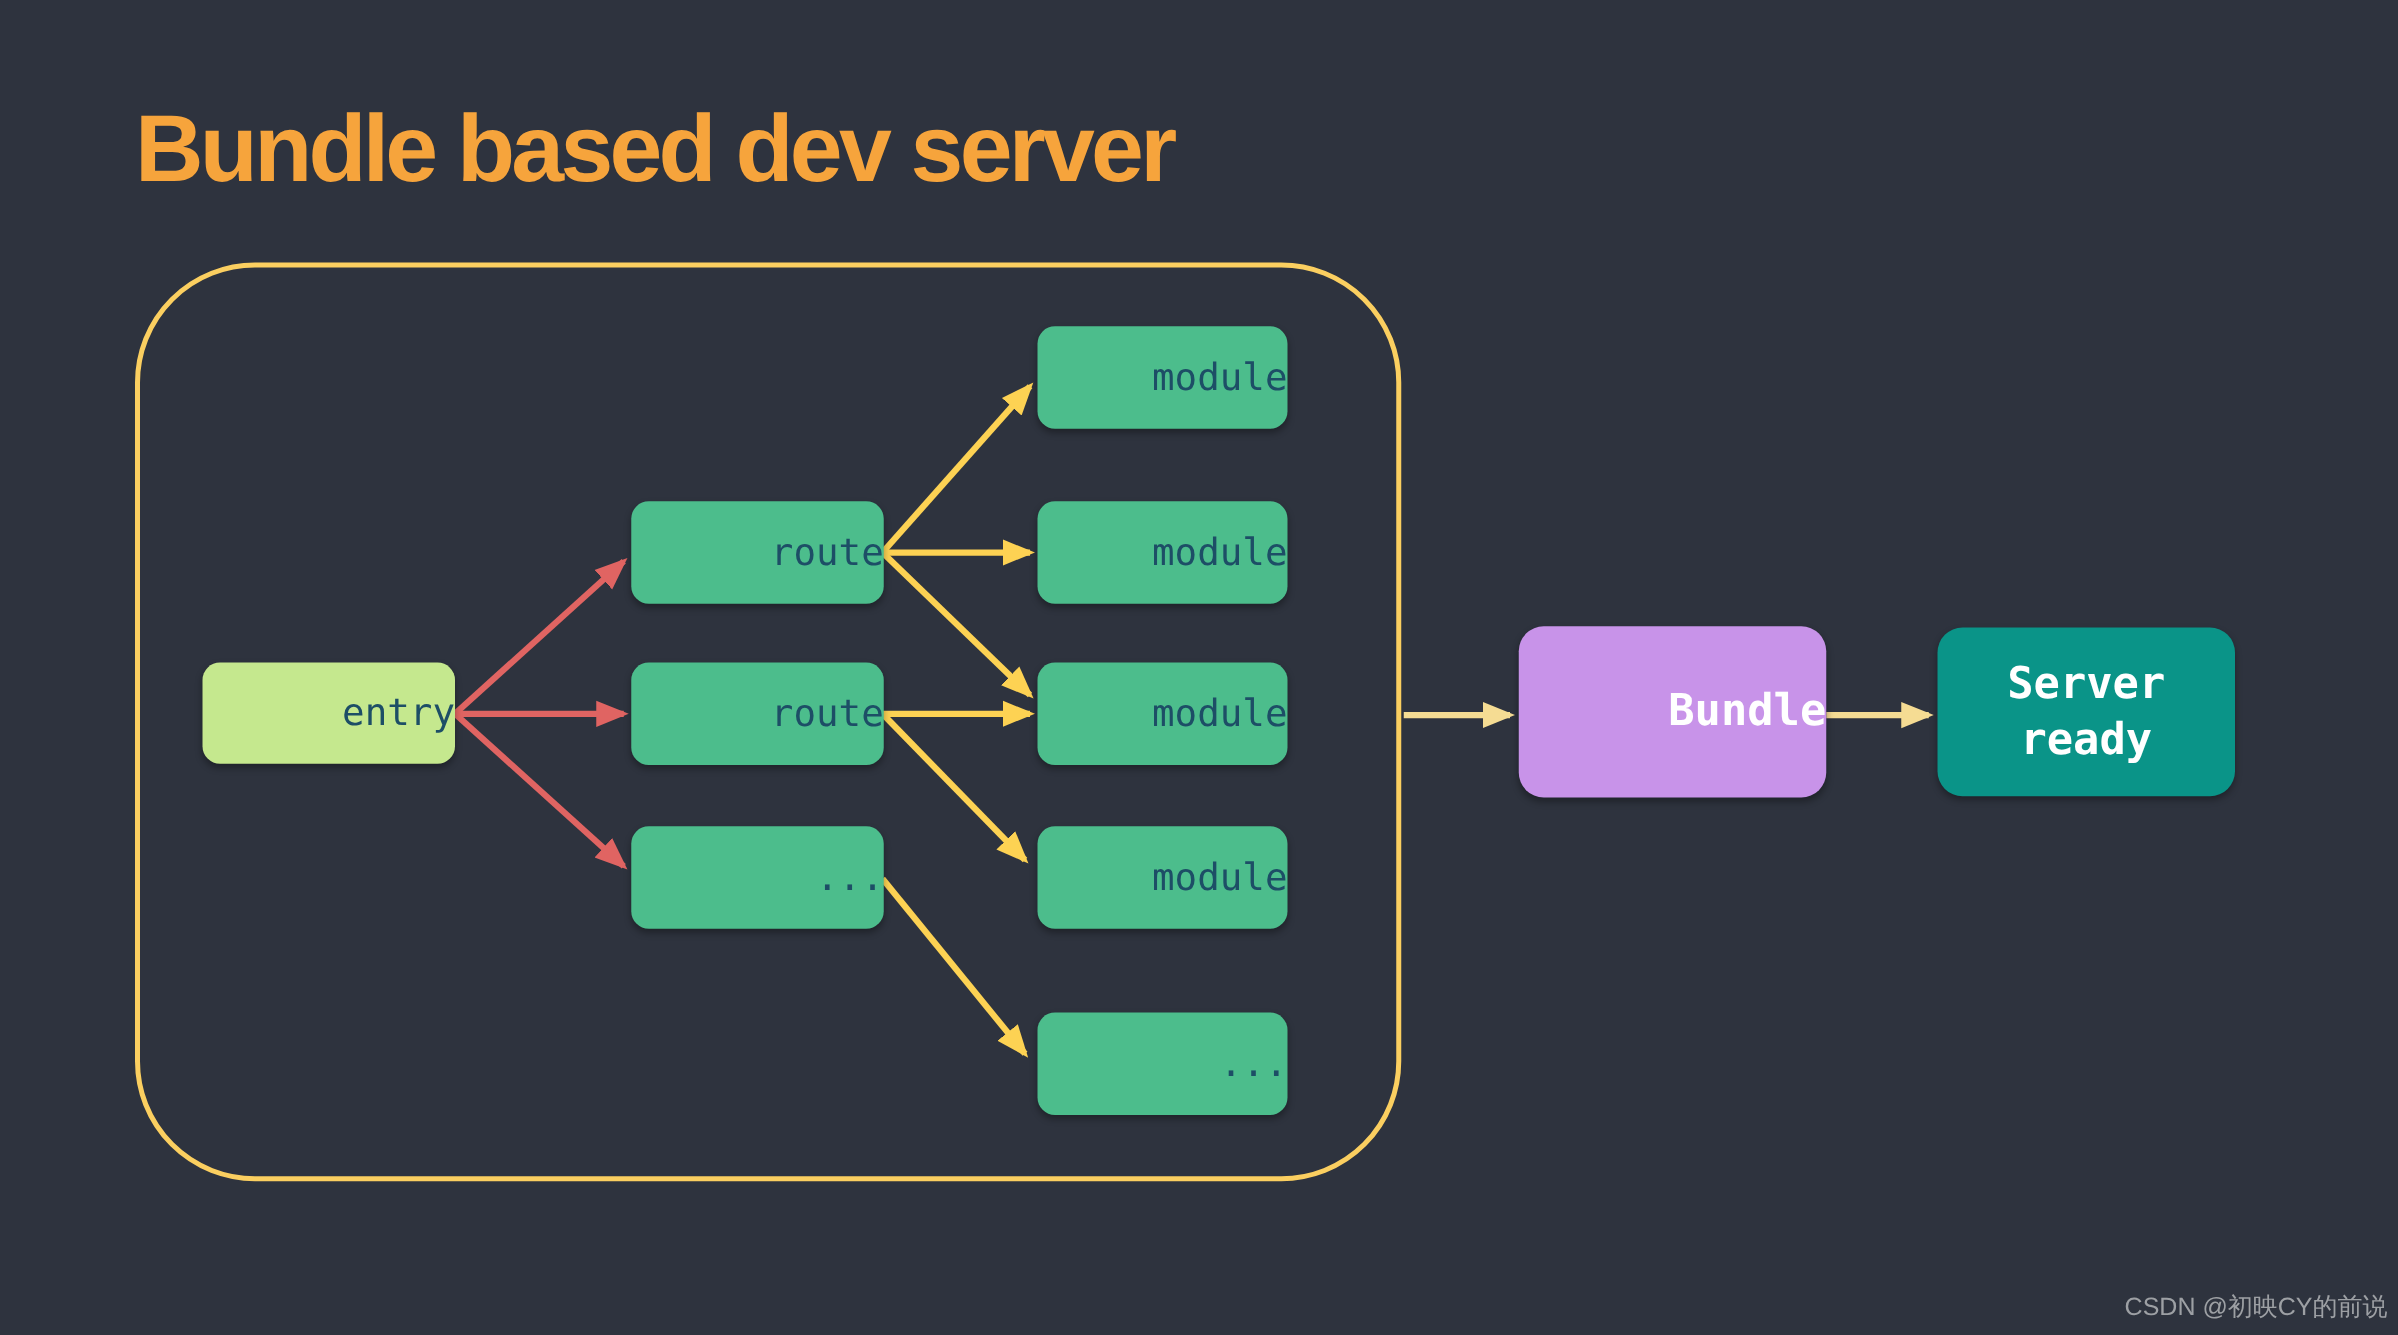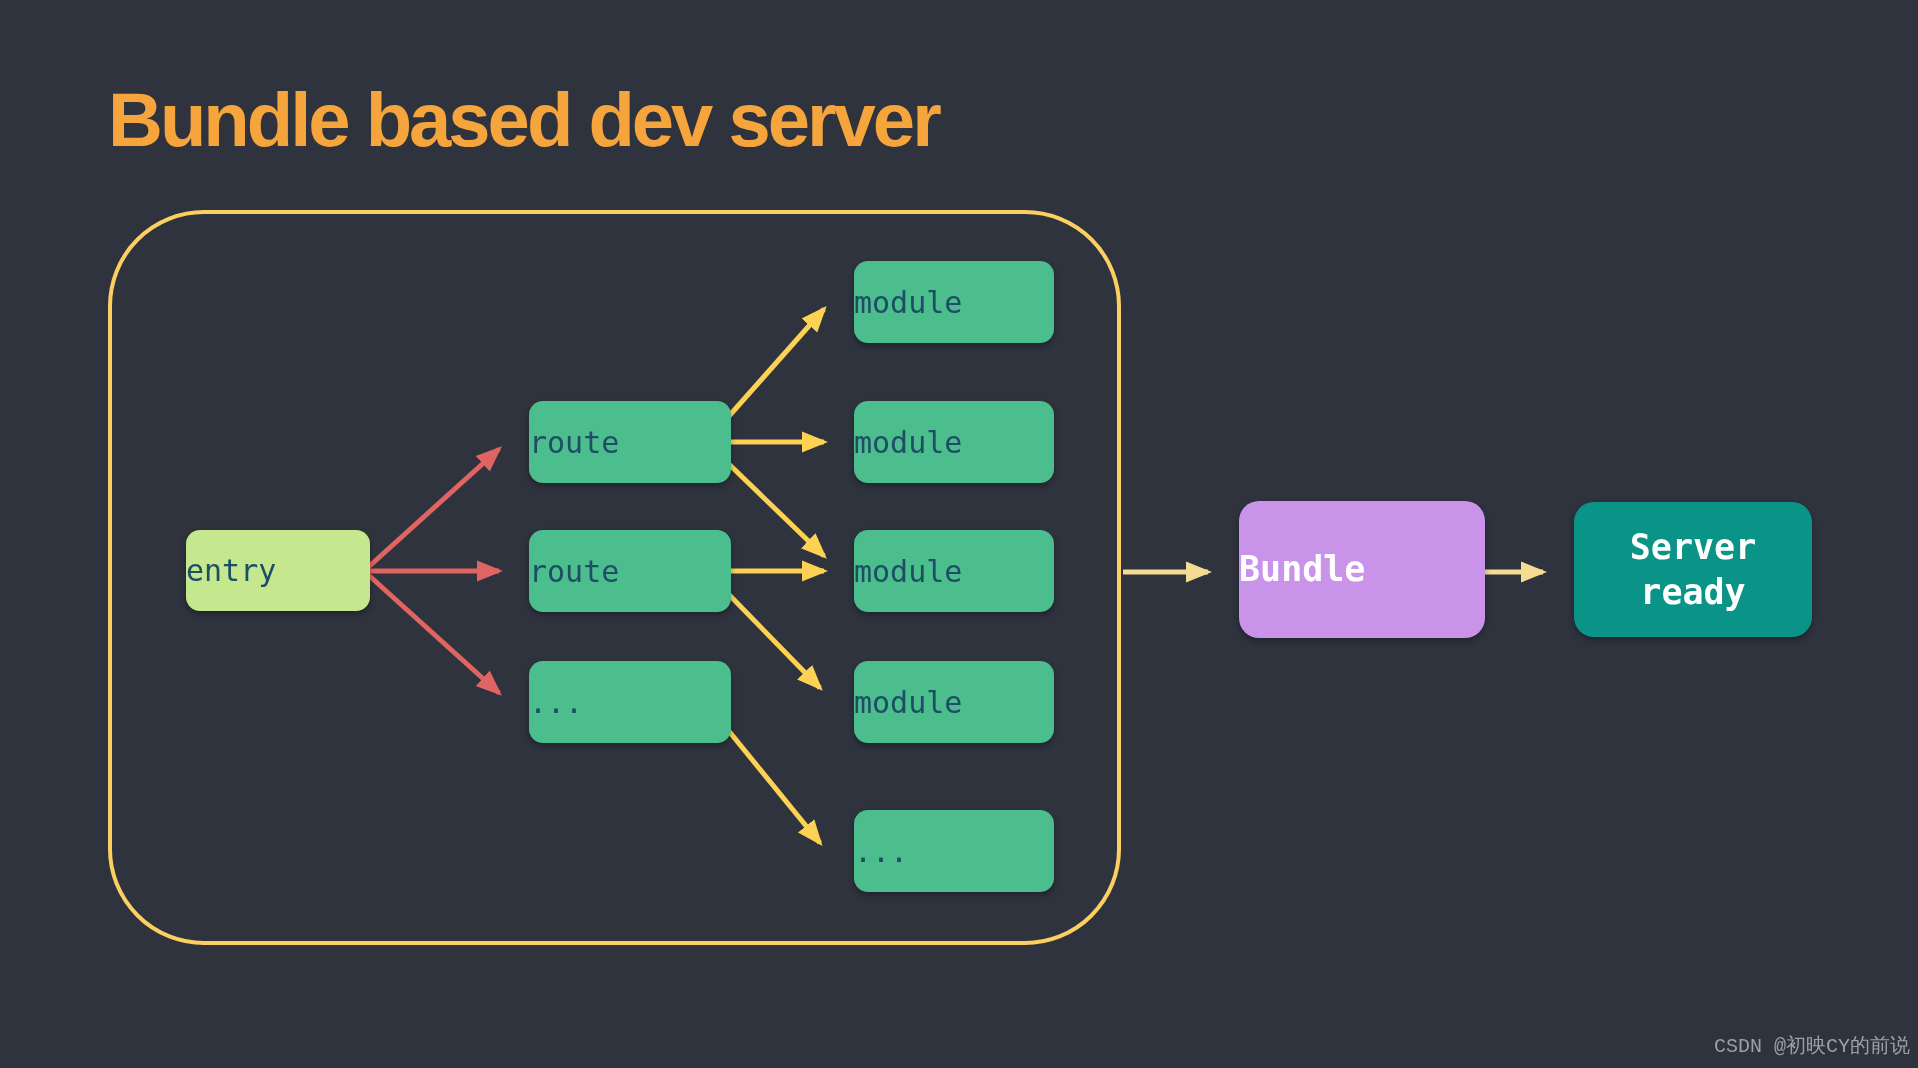--- a/index.html
+++ b/index.html
@@ -19,31 +19,31 @@
             border:4px solid var(--boundary-border);border-radius:96px;
             box-sizing:border-box;background:transparent;}
   .arrows{position:absolute;left:0;top:0;width:1918px;height:1068px;pointer-events:none;}
   .arrow{stroke-width:5;fill:none;}
   .arrow.red{stroke:var(--arrow-red);}
   .arrow.yellow{stroke:var(--arrow-yellow);}
   .arrow.pale{stroke:var(--arrow-pale);}
   #head-red path{fill:var(--arrow-red);}
   #head-yellow path{fill:var(--arrow-yellow);}
   #head-pale path{fill:var(--arrow-pale);}
-  .node{position:absolute;display:flex;align-items:center;justify-content:flex-start;
+  .node{position:absolute;display:flex;align-items:center;justify-content:flex-end;
         border-radius:14px;background:var(--node-fill);color:var(--node-text);
         font-family:"DejaVu Sans Mono","Liberation Mono",monospace;font-size:30px;
-        box-shadow:0 3px 6px rgba(0,0,0,0.33);box-sizing:border-box;margin-left:24px;}
+        box-shadow:0 3px 6px rgba(0,0,0,0.33);box-sizing:border-box;}
   .node.entry-style{background:var(--entry-fill);}
   .node.big{font-size:35px;font-weight:bold;color:var(--light-text);
             border-radius:20px;text-align:center;line-height:1.28;}
   .node.bundle-style{background:var(--bundle-fill);}
   .node.server-style{background:var(--server-fill);padding:0 28px;}
   .watermark{position:absolute;right:8px;top:1032px;font-size:20px;
-             color:var(--watermark-text);font-family:Liberation Mono, monospace;}
+             color:var(--watermark-text);font-family:Liberation Sans, sans-serif;}
 </style>
 </head>
 <body>
 
 <div class="canvas">
 
   <h1 class="title">Bundle based dev server</h1>
 
   <div class="boundary"></div>
 
@@ -75,21 +75,21 @@
     </g>
     <g>
       <line class="arrow yellow" x1="706" y1="703" x2="820" y2="843" marker-end="url(#head-yellow)"></line>
     </g>
     <g>
       <line class="arrow pale" x1="1123" y1="572" x2="1208" y2="572" marker-end="url(#head-pale)"></line>
       <line class="arrow pale" x1="1461" y1="572" x2="1543" y2="572" marker-end="url(#head-pale)"></line>
     </g>
   </svg>
 
-  <div class="node entry-style" style="left:162px;top:530px;width:184px;height:81px;">
+  <div class="node entry-style" style="left:162px;top:530px;width:202px;height:81px;">
     <span>entry</span>
   </div>
 
   <div class="node" style="left:505px;top:401px;width:202px;height:82px;">
     <span>route</span>
   </div>
   <div class="node" style="left:505px;top:530px;width:202px;height:82px;">
     <span>route</span>
   </div>
   <div class="node" style="left:505px;top:661px;width:202px;height:82px;">

